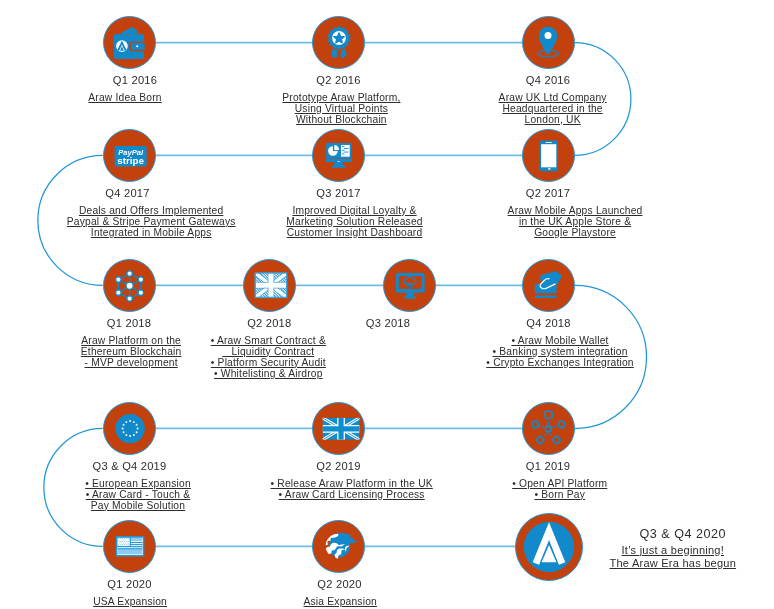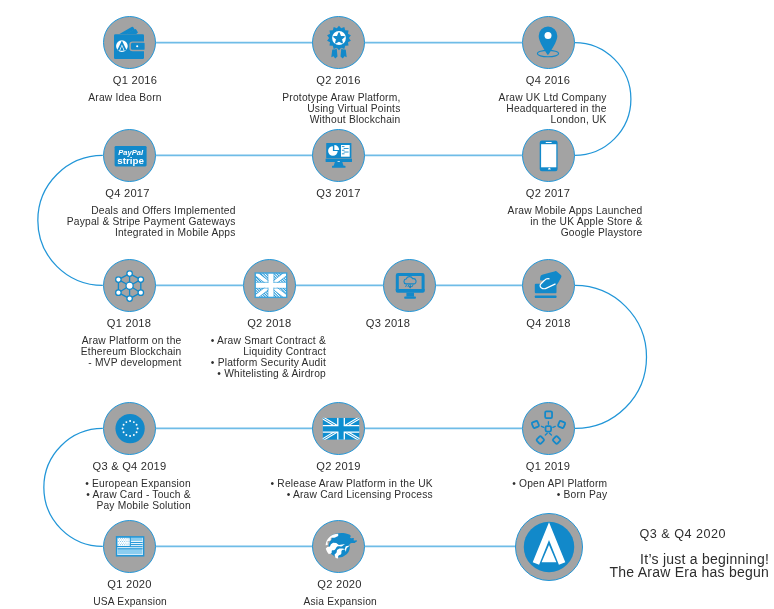--- a/index.html
+++ b/index.html
@@ -2,29 +2,29 @@
 <html><head>
 <meta charset="utf-8">
 <title>Araw Roadmap</title>
 <style>
   html,body{margin:0;padding:0;}
   body{width:774px;height:609px;background:#ffffff;overflow:hidden;
        font-family:"Liberation Sans",sans-serif;}
   #stage{position:absolute;left:0;top:0;width:774px;height:609px;}
   svg.lines{position:absolute;left:0;top:0;width:774px;height:609px;}
   .node{position:absolute;width:53px;height:53px;border-radius:50%;
-        border:1.25px solid #2196d8;background:#a3a3a3;box-sizing:border-box;}
+        border:1.25px solid #2196d8;background:#c2410c;box-sizing:border-box;}
   .node > svg{position:absolute;left:50%;top:50%;transform:translate(-50%,-50%);}
   #finalNode{width:68px;height:68px;}
   .lbl{position:absolute;color:#2d2d2d;}
   .qt{font-size:11.15px;letter-spacing:0.22px;white-space:nowrap;transform:translateX(-50%);}
-  .qb{font-size:10.25px;letter-spacing:0.2px;line-height:10.95px;white-space:pre;text-align:right;}
+  .qb{font-size:10.25px;letter-spacing:0.2px;line-height:10.95px;white-space:pre;text-align:center;text-decoration:underline;}
   #lblFinal{left:609.5px;top:526.5px;}
   #lblFinal .qt{font-size:12.6px;letter-spacing:0.5px;transform:none;position:static;margin-left:30px;}
-  #lblFinal .qb{font-size:14px;letter-spacing:0.25px;line-height:13.7px;position:static;margin-top:12px;}
+  #lblFinal .qb{font-size:11.0px;letter-spacing:0.25px;line-height:13.7px;position:static;margin-top:3px;}
 </style>
 </head>
 <body>
 
 <div id="stage">
 <svg class="lines" viewBox="0 0 774 609">
   <g fill="none" stroke="#6fbce7" stroke-width="1.7">
     <path d="M155.5,42.6 H313"></path>
     <path d="M364.5,42.6 H522"></path>
     <path d="M522,155.4 H364.5"></path>
@@ -335,33 +335,35 @@
 <div class="qt lbl" style="left:338.5px;top:73.6px">Q2 2016</div>
 <div class="qb lbl" style="left:282.3px;top:92.9px"><span>Prototype Araw Platform,</span><br><span>Using Virtual Points</span><br><span>Without Blockchain</span></div>
 
 <div class="qt lbl" style="left:548.0px;top:73.6px">Q4 2016</div>
 <div class="qb lbl" style="left:498.6px;top:92.9px"><span>Araw UK Ltd Company</span><br><span>Headquartered in the</span><br><span>London, UK</span></div>
 
 <div class="qt lbl" style="left:127.5px;top:186.6px">Q4 2017</div>
 <div class="qb lbl" style="left:66.8px;top:205.9px"><span>Deals and Offers Implemented</span><br><span>Paypal &amp; Stripe Payment Gateways</span><br><span>Integrated in Mobile Apps</span></div>
 
 <div class="qt lbl" style="left:338.5px;top:186.6px">Q3 2017</div>
+<div class="qb lbl" style="left:286.3px;top:205.9px"><span>Improved Digital Loyalty &amp;</span><br><span>Marketing Solution Released</span><br><span>Customer Insight Dashboard</span></div>
 
 <div class="qt lbl" style="left:548.0px;top:186.6px">Q2 2017</div>
 <div class="qb lbl" style="left:507.6px;top:205.9px"><span>Araw Mobile Apps Launched</span><br><span>in the UK Apple Store &amp;</span><br><span>Google Playstore</span></div>
 
 <div class="qt lbl" style="left:129.0px;top:316.6px">Q1 2018</div>
 <div class="qb lbl" style="left:80.8px;top:335.9px"><span>Araw Platform on the</span><br><span>Ethereum Blockchain</span><br><span>- MVP development</span></div>
 
 <div class="qt lbl" style="left:269.3px;top:316.6px">Q2 2018</div>
 <div class="qb lbl" style="left:210.7px;top:335.9px"><span>• Araw Smart Contract &amp;</span><br><span>   Liquidity Contract</span><br><span>• Platform Security Audit</span><br><span>• Whitelisting &amp; Airdrop</span></div>
 
 <div class="qt lbl" style="left:388px;top:316.6px">Q3 2018</div>
 
 <div class="qt lbl" style="left:548.5px;top:316.6px">Q4 2018</div>
+<div class="qb lbl" style="left:486.3px;top:335.9px"><span>• Araw Mobile Wallet</span><br><span>• Banking system integration</span><br><span>• Crypto Exchanges Integration</span></div>
 
 <div class="qt lbl" style="left:129.5px;top:459.6px">Q3 &amp; Q4 2019</div>
 <div class="qb lbl" style="left:85.2px;top:478.9px"><span>• European Expansion</span><br><span>• Araw Card - Touch &amp;</span><br><span>Pay Mobile Solution</span></div>
 
 <div class="qt lbl" style="left:338.5px;top:459.6px">Q2 2019</div>
 <div class="qb lbl" style="left:270.5px;top:478.9px"><span>• Release Araw Platform in the UK</span><br><span>• Araw Card Licensing Process</span></div>
 
 <div class="qt lbl" style="left:548.0px;top:459.6px">Q1 2019</div>
 <div class="qb lbl" style="left:512.2px;top:478.9px"><span>• Open API Platform</span><br><span>• Born Pay</span></div>
 

